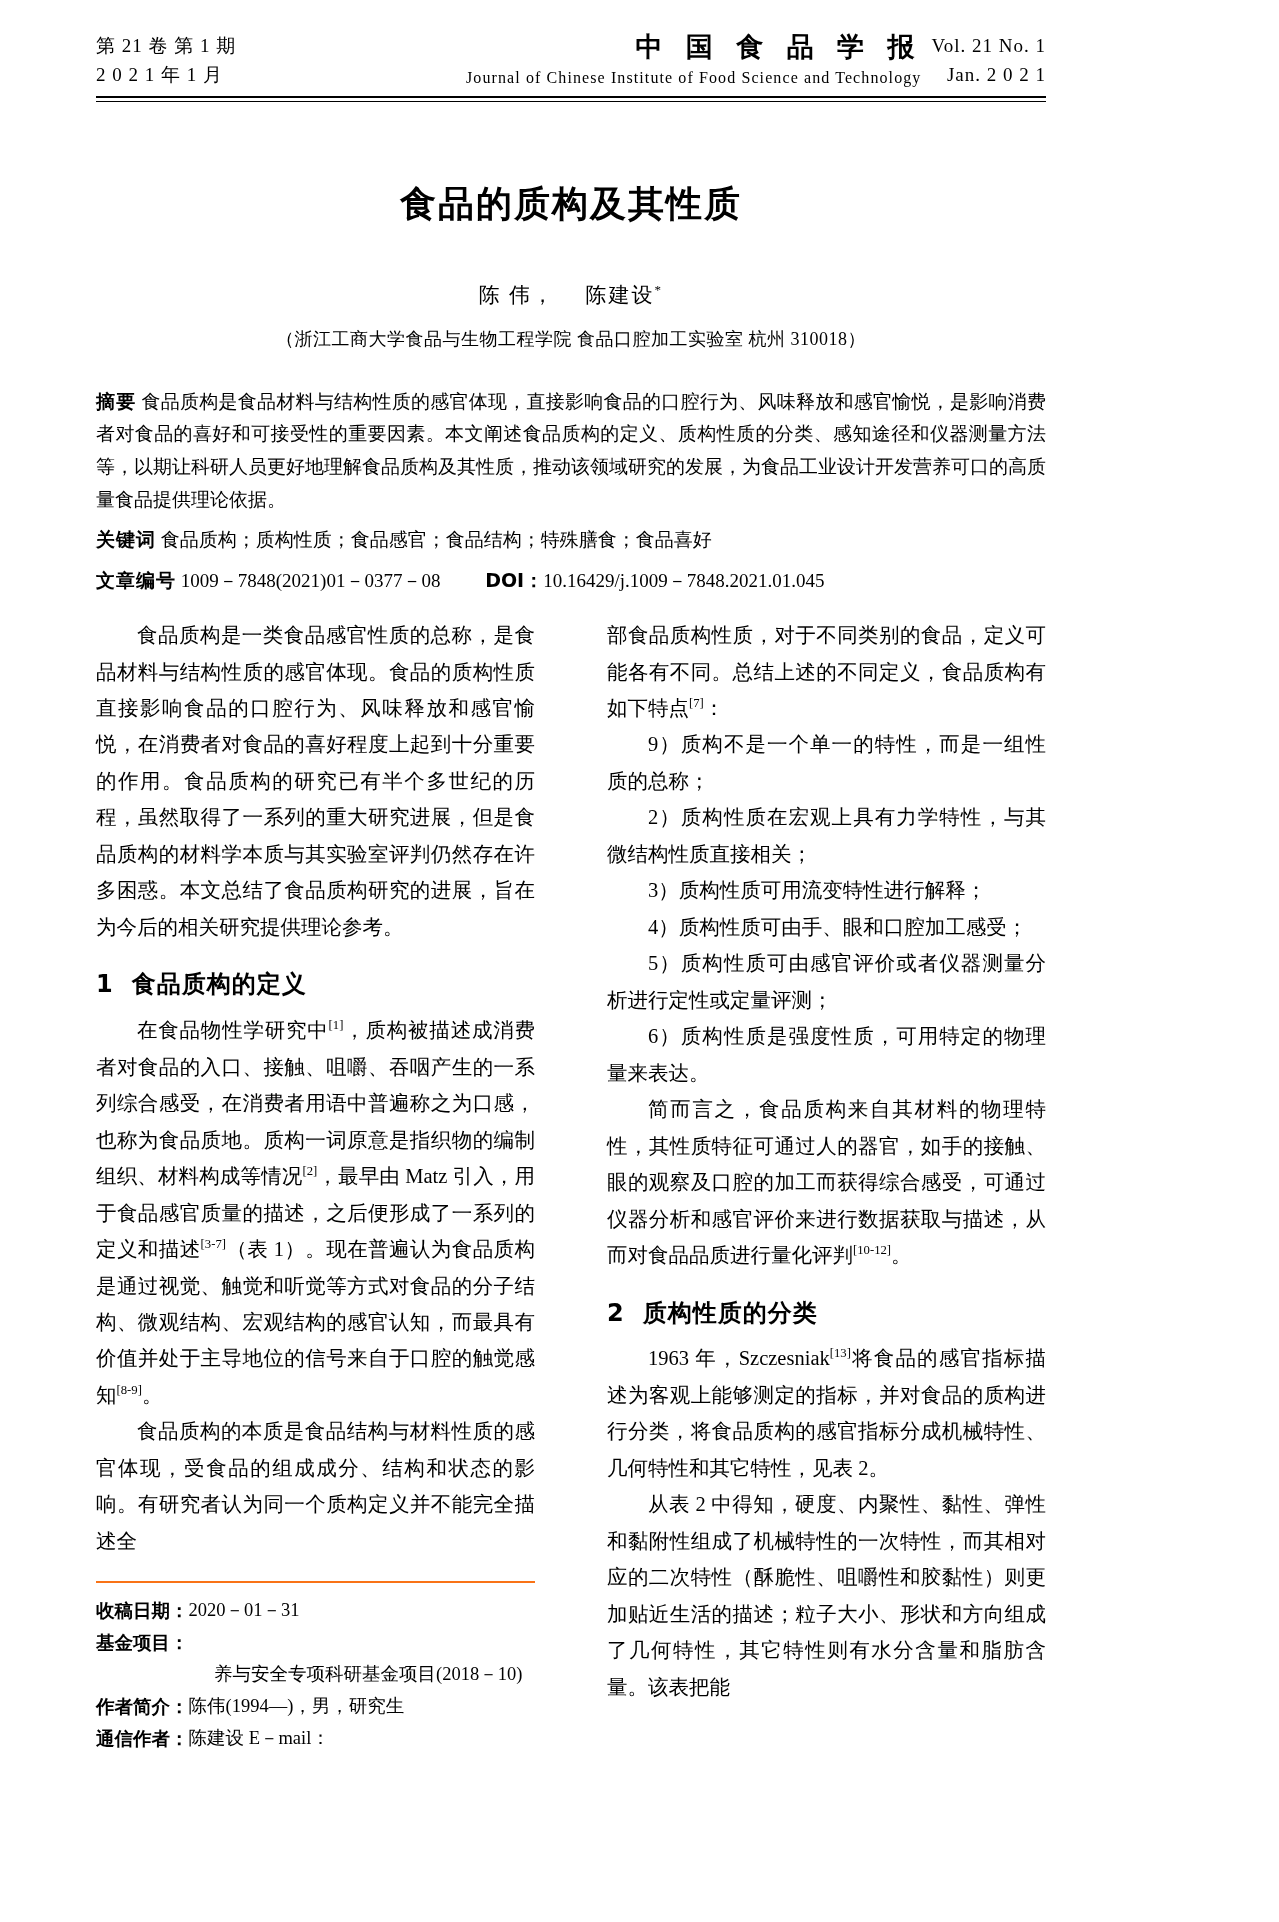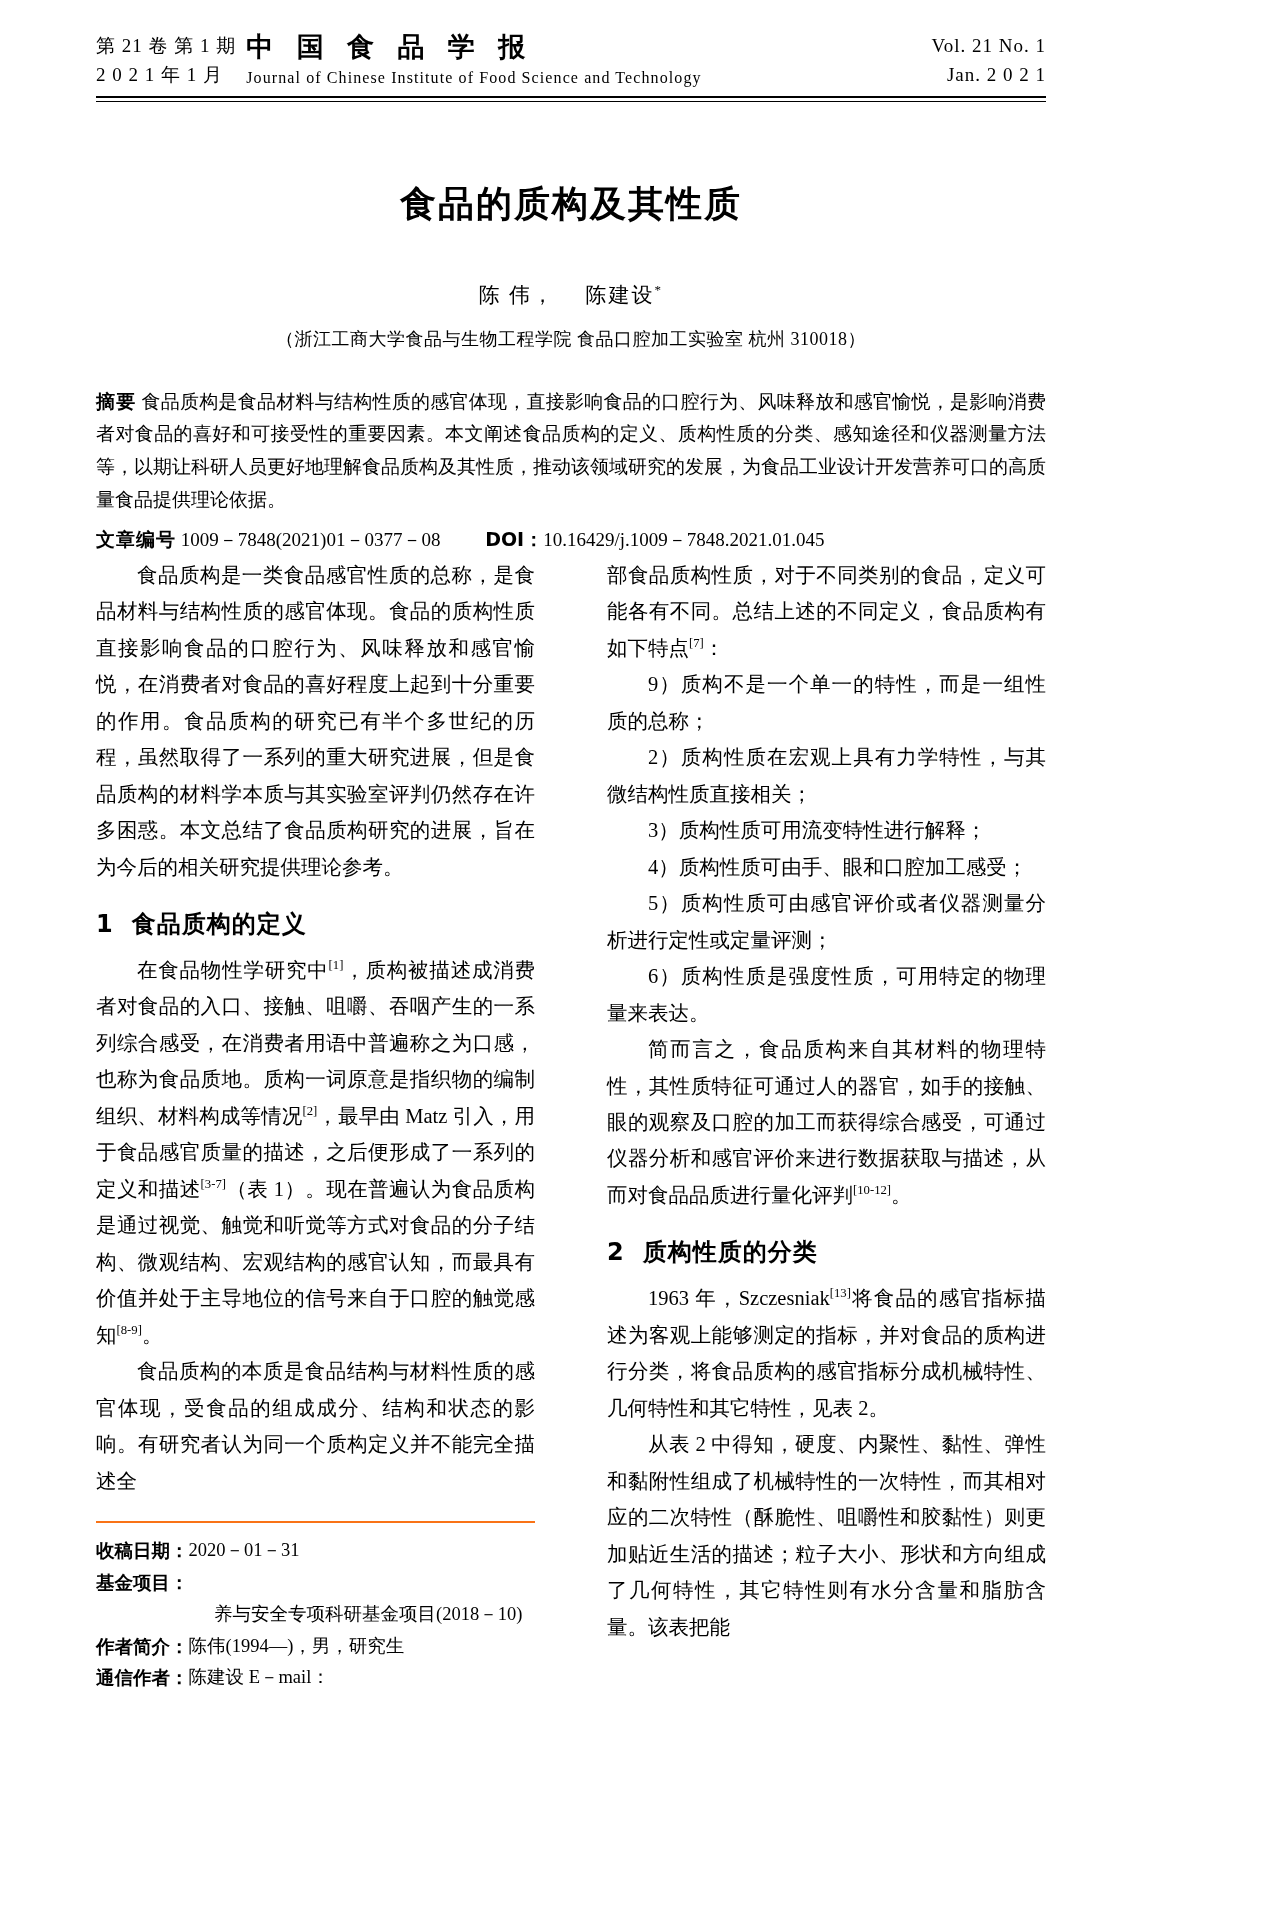--- a/index.html
+++ b/index.html
@@ -29,21 +29,21 @@
   }
   .runhead-left, .runhead-right {
     font-size: 19px;
     line-height: 1.55;
     letter-spacing: 1px;
     white-space: nowrap;
   }
   .runhead-right { text-align: right; }
   .runhead-center {
     flex: 1;
-    text-align: left;
+    text-align: right;
     padding: 0 10px;
   }
   .journal-cn {
     font-family: "DejaVu Serif", "Liberation Serif", serif;
     font-size: 27px;
     font-weight: bold;
     letter-spacing: 7px;
     line-height: 1.25;
   }
   .journal-en {
@@ -99,20 +99,21 @@
     line-height: 1.7;
   }
   .num-line .doi-lbl {
     font-family: "DejaVu Sans", "Liberation Sans", sans-serif;
     font-weight: bold;
     margin-left: 40px;
   }
   
   .columns {
     display: flex;
+    margin-top: 20px;
     gap: 72px;
   }
   .col {
     width: 516px;
     font-size: 20.5px;
     line-height: 1.78;
     text-align: justify;
   }
   .col p {
     margin: 0;
@@ -177,20 +178,25 @@
   </div>
 
   <div class="affil">（浙江工商大学食品与生物工程学院  食品口腔加工实验室  杭州 310018）</div>
 
   <div class="abstract-block">
     <span class="lbl">摘要</span>
     <span class="gap"></span>
     <span class="abstract-text">食品质构是食品材料与结构性质的感官体现，直接影响食品的口腔行为、风味释放和感官愉悦，是影响消费者对食品的喜好和可接受性的重要因素。本文阐述食品质构的定义、质构性质的分类、感知途径和仪器测量方法等，以期让科研人员更好地理解食品质构及其性质，推动该领域研究的发展，为食品工业设计开发营养可口的高质量食品提供理论依据。</span>
   </div>
 
+  <div class="kw-line">
+    <span class="lbl">关键词</span>
+    <span class="gap"></span>
+    <span>食品质构；质构性质；食品感官；食品结构；特殊膳食；食品喜好</span>
+  </div>
 
   <div class="num-line">
     <span class="lbl">文章编号</span>
     <span class="gap"></span>
     <span>1009－7848(2021)01－0377－08</span>
     <span class="doi-lbl">DOI：</span><span>10.16429/j.1009－7848.2021.01.045</span>
   </div>
 
   <div class="columns">
 

